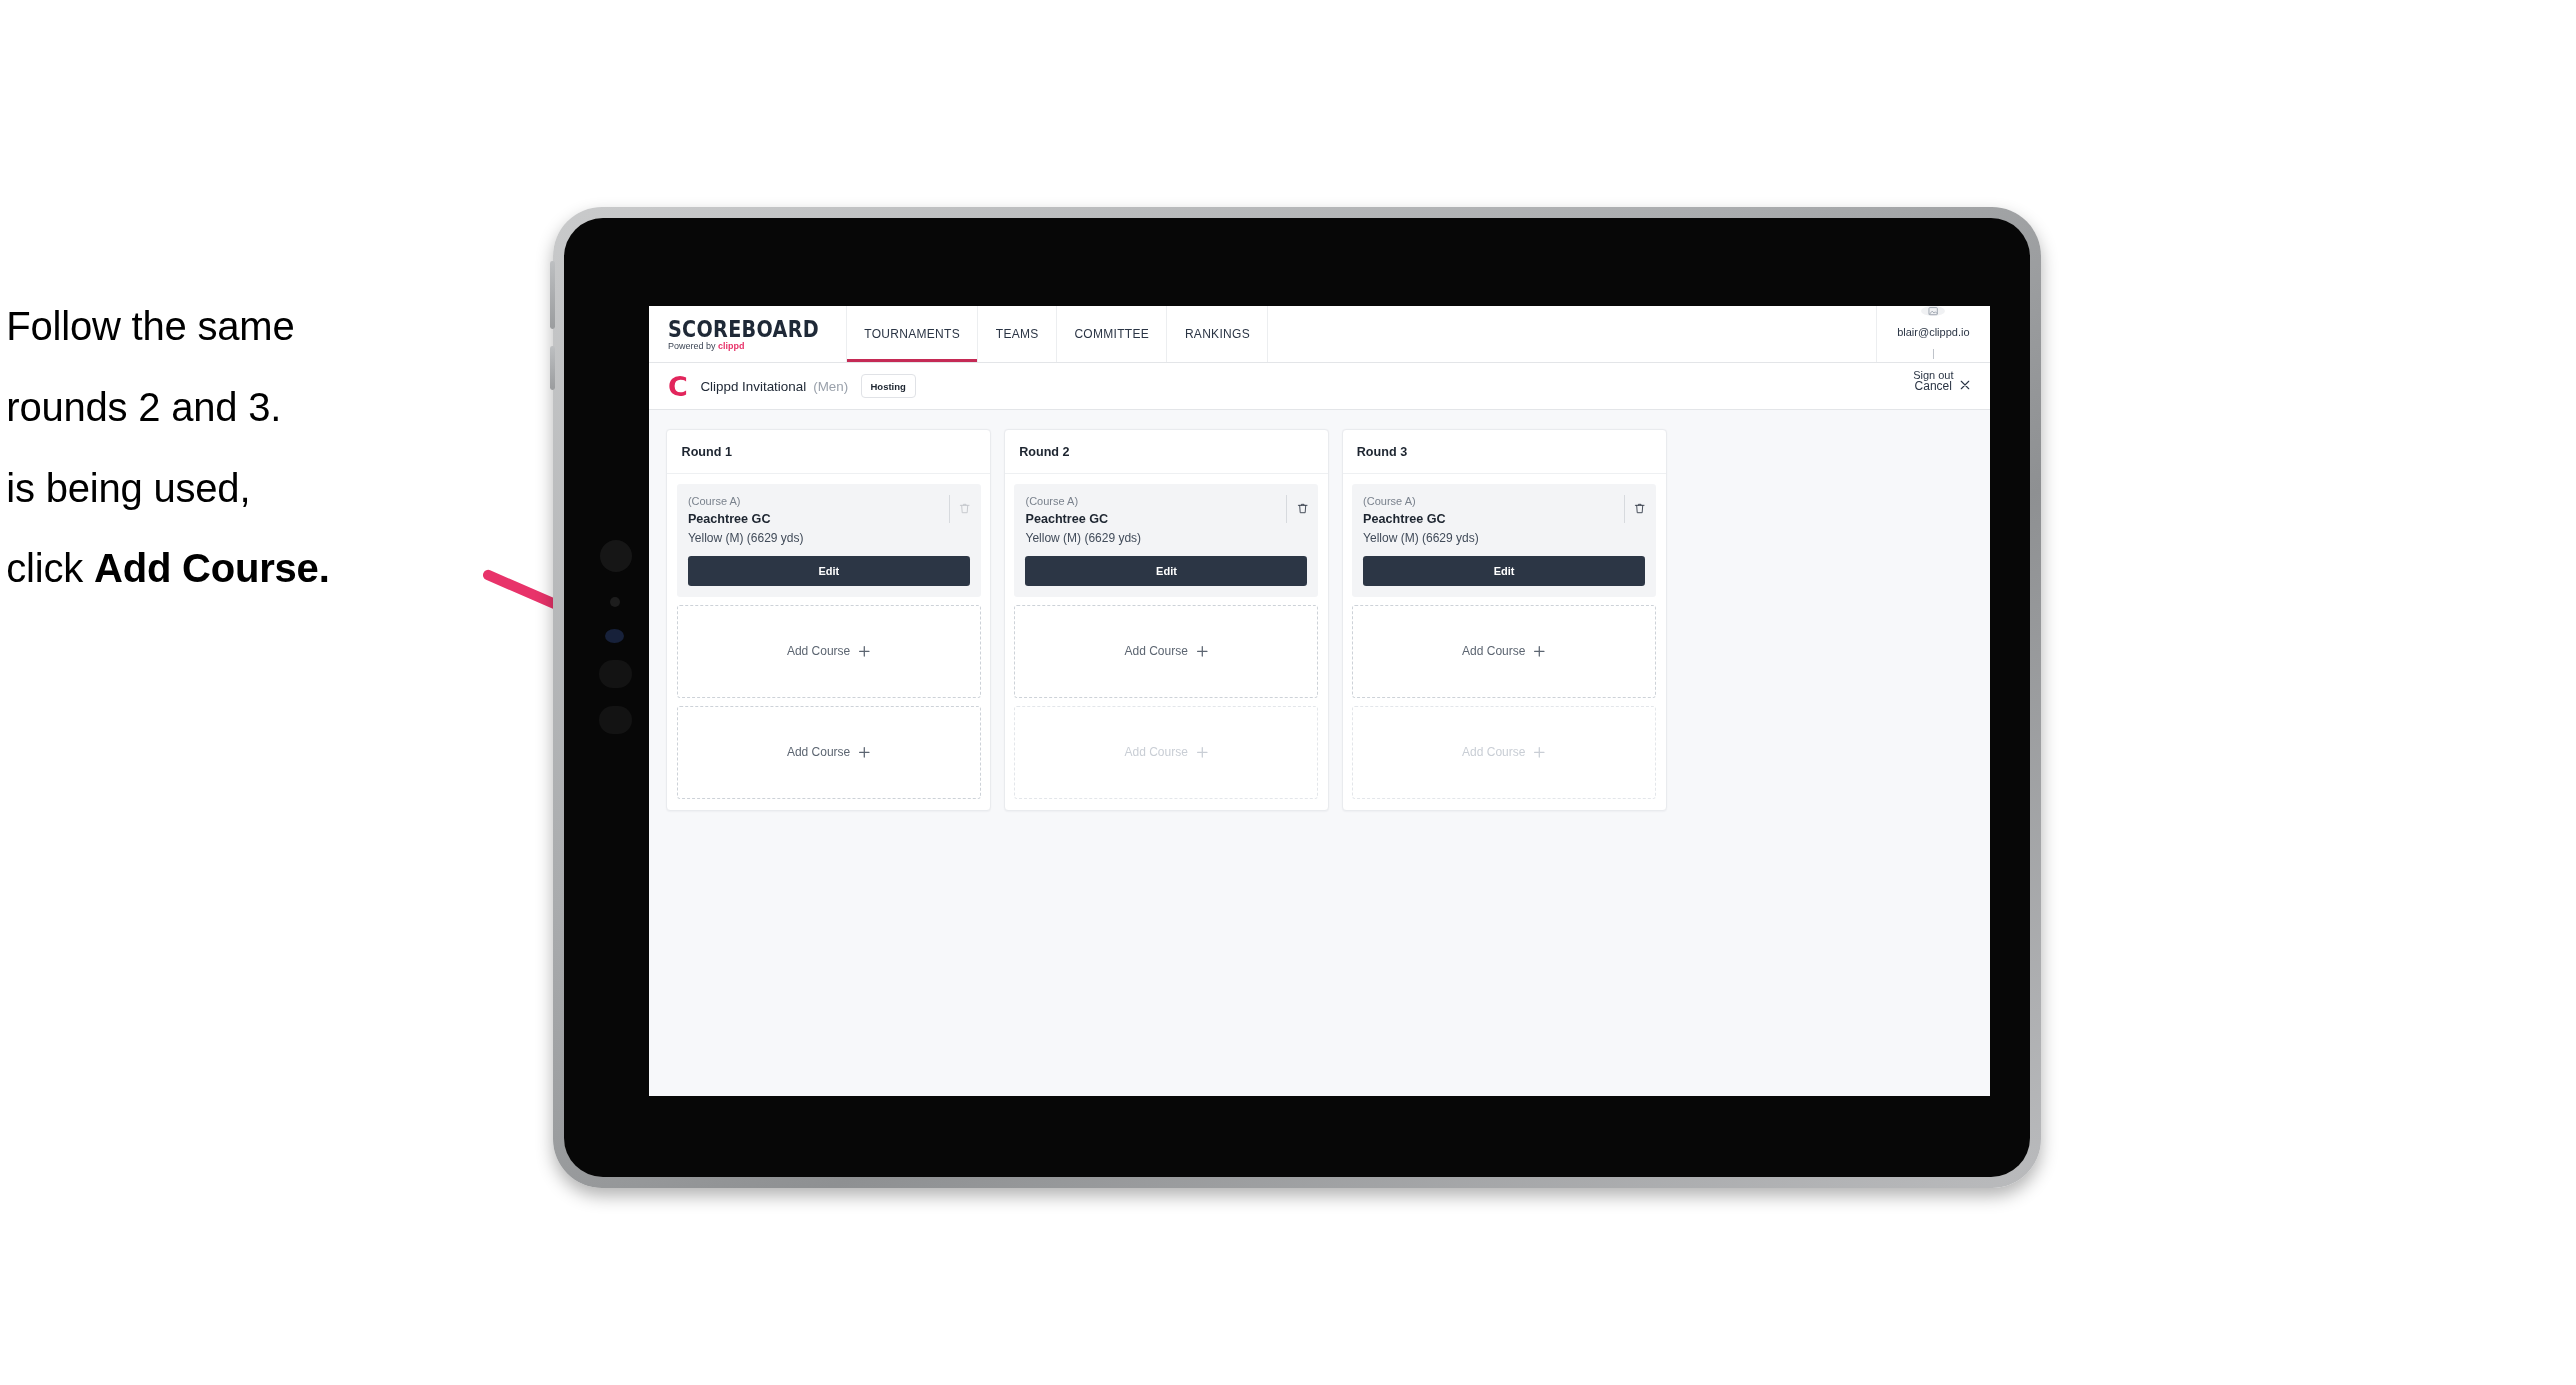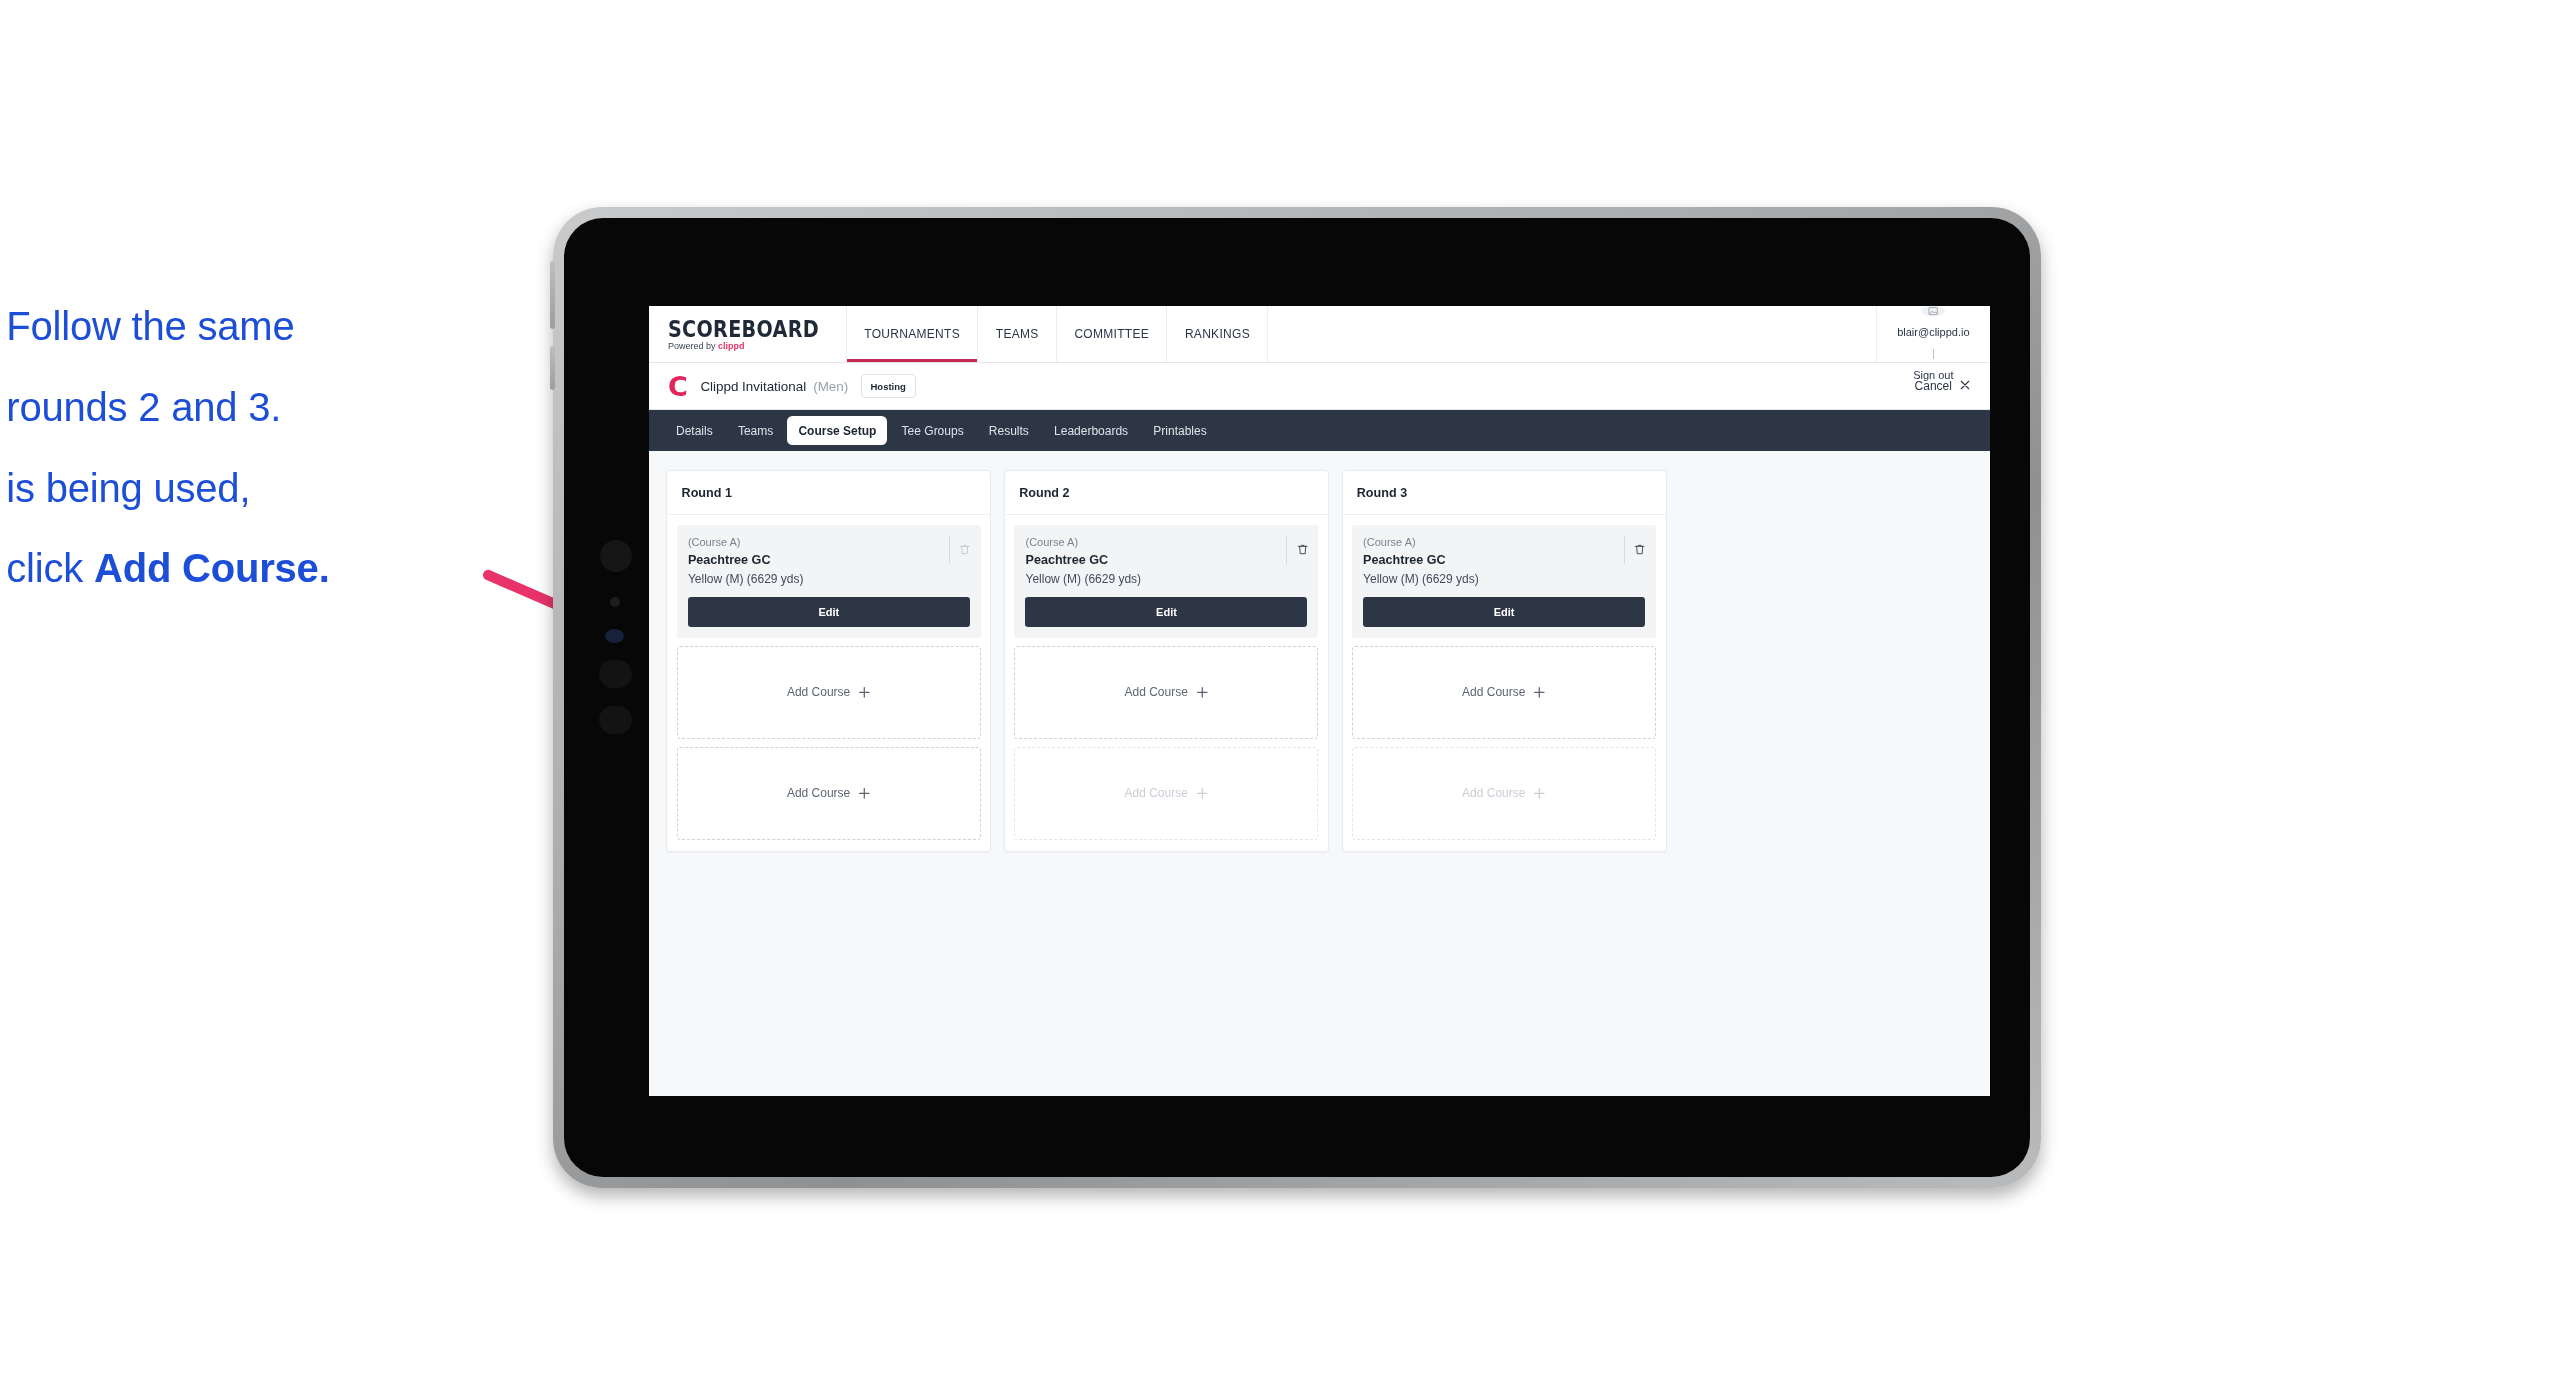--- a/index.html
+++ b/index.html
@@ -10,21 +10,21 @@
     overflow: hidden;
   }
 
   
   #annotation-text {
     position: absolute;
     left: 6.3px; top: 306px;
     width: 505px;
     font-size: 40px;
     line-height: 1.02;
-    color: #1d4ed8;
+    color: #000000;
     letter-spacing: -0.2px;
   }
   #annotation-text .ln { display: block; white-space: nowrap; margin-bottom: 40px; }
   #annotation-text .ln:last-child { margin-bottom: 0; }
   #annotation-text b { font-weight: 700; }
 
   
   #callout-arrow { position: absolute; left: 466px; top: 545px; width: 316px; height: 158px; }
 
   
@@ -250,29 +250,20 @@
         <div id="cancel-button">
           <span>Cancel</span>
           <span>
             <svg width="12" height="12" viewBox="0 0 16 16" stroke="#2b3545" stroke-width="1.5" stroke-linecap="round">
                 <path d="M3 3l10 10M13 3L3 13"></path>
               </svg>
           </span>
         </div>
       </div>
 
-      <div id="tab-bar">
-        <div class="tab-item">Details</div>
-        <div class="tab-item">Teams</div>
-        <div class="tab-item active">Course Setup</div>
-        <div class="tab-item">Tee Groups</div>
-        <div class="tab-item">Results</div>
-        <div class="tab-item">Leaderboards</div>
-        <div class="tab-item">Printables</div>
-      </div>
 
       <div id="rounds-area">
 
         <div class="round-column">
           <div class="round-header">Round 1</div>
           <div class="round-body">
             <div class="course-card">
               <div class="course-delete-wrap">
                 <div class="course-delete-divider"></div>
                 <div class="delete-icon disabled">

